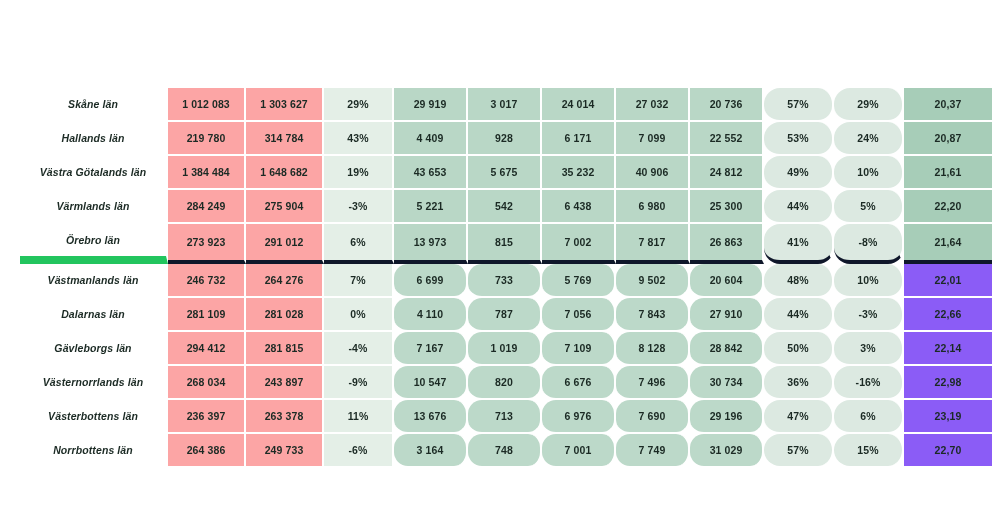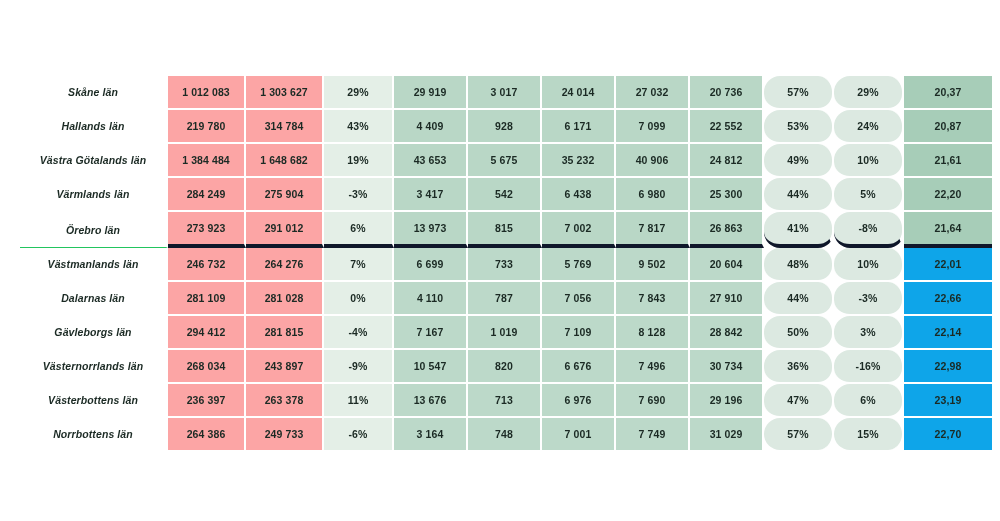--- a/index.html
+++ b/index.html
@@ -10,21 +10,21 @@
   body {
     width: 1000px;
     height: 521px;
     font-family: "Liberation Sans", sans-serif;
     overflow: hidden;
   }
 
   #stat-table-wrap {
     position: absolute;
     left: 20px;
-    top: 76px;
+    top: 88px;
     width: 960px;
   }
 
   table.stat-table {
     border-collapse: separate;
     border-spacing: 0;
     width: 960px;
     table-layout: fixed;
   }
 
@@ -56,30 +56,30 @@
   }
 
   
   td.tint-a { background: #fca5a5; }   
   td.tint-b { background: #e4efe7; }   
   td.tint-c { background: #b9d7c6; }   
   td.tint-d { background: #dce9e1; border-radius: 16px; }   
   td.tint-e { background: #a7cdb8; }   
 
   
-  tr.band2 td.tint-c { background: #bcd9c9; }
-  tr.band2 td.tint-e { background: #0ea5e9; margin-top: 44px; }
+  tr.band2 td.tint-c { background: #bcd9c9; border-radius: 14px; }
+  tr.band2 td.tint-e { background: #8b5cf6; margin-top: 44px; }
 
   
   table.stat-table tr:last-child td { border-bottom: none; }
   table.stat-table td:last-child { border-right: none; }
 
   
   tr.group-end td { border-bottom: 4px solid #0f172a; }
-  tr.group-end td.c-name { border-bottom: 1px solid #22c55e; }
+  tr.group-end td.c-name { border-bottom: 8px solid #22c55e; }
 
   
   col.w-name { width: 148px; }
   col.w-num  { width: 78px; }
   col.w-pct  { width: 70px; }
   col.w-mid  { width: 74px; }
   col.w-last { width: 88px; }
 </style>
 </head>
 <body>
@@ -141,21 +141,21 @@
           <td class="tint-c">24 812</td>
           <td class="tint-d">49%</td>
           <td class="tint-d">10%</td>
           <td class="tint-e">21,61</td>
         </tr>
         <tr>
           <td class="c-name">Värmlands län</td>
           <td class="tint-a">284 249</td>
           <td class="tint-a">275 904</td>
           <td class="tint-b">-3%</td>
-          <td class="tint-c">3 417</td>
+          <td class="tint-c">5 221</td>
           <td class="tint-c">542</td>
           <td class="tint-c">6 438</td>
           <td class="tint-c">6 980</td>
           <td class="tint-c">25 300</td>
           <td class="tint-d">44%</td>
           <td class="tint-d">5%</td>
           <td class="tint-e">22,20</td>
         </tr>
         <tr class="group-end">
           <td class="c-name">Örebro län</td>

